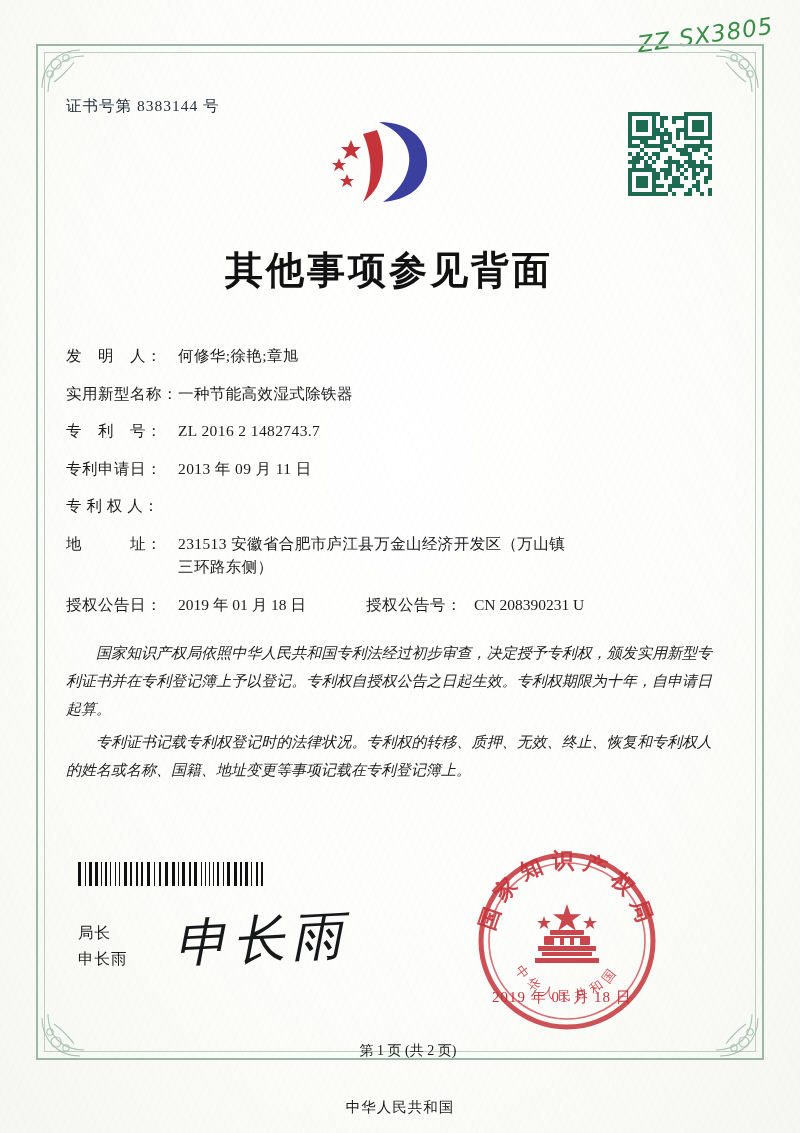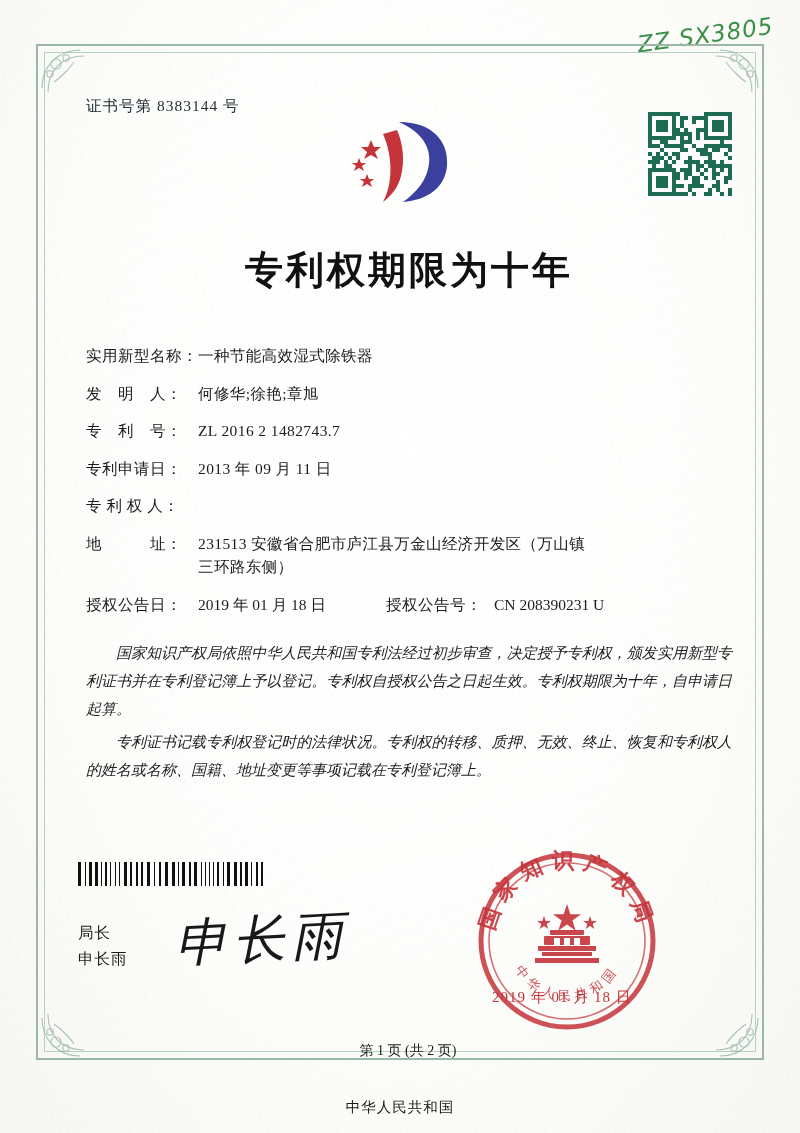--- a/index.html
+++ b/index.html
@@ -74,21 +74,21 @@
     opacity: 0.75;
   }
   .corner svg { display: block; }
   .corner.tl { left: 40px;  top: 48px; }
   .corner.tr { left: 702px; top: 48px;  transform: scaleX(-1); }
   .corner.bl { left: 40px;  top: 1000px; transform: scaleY(-1); }
   .corner.br { left: 702px; top: 1000px; transform: scale(-1,-1); }
 
   .content {
     position: absolute;
-    left: 86px;
+    left: 66px;
     top: 96px;
     width: 646px;
   }
 
   .cert-no {
     font-size: 15.5px;
     letter-spacing: 1px;
     color: #24303a;
     font-family: "Liberation Serif", serif;
   }
@@ -762,30 +762,30 @@
           <i class="on"></i>
           <i class="on"></i>
           <i></i>
           <i></i>
           <i class="on"></i>
           <i></i>
           <i class="on"></i>
         </div>
     </div>
 
-    <div class="title">专利权期限为十年</div>
+    <div class="title">其他事项参见背面</div>
 
     <div class="fields">
+      <div class="field-row">
+        <div class="field-label">发　明　人：</div>
+        <div class="field-value">何修华;徐艳;章旭</div>
+      </div>
       <div class="field-row">
         <div class="field-label">实用新型名称：</div>
         <div class="field-value">一种节能高效湿式除铁器</div>
-      </div>
-      <div class="field-row">
-        <div class="field-label">发　明　人：</div>
-        <div class="field-value">何修华;徐艳;章旭</div>
       </div>
       <div class="field-row">
         <div class="field-label">专　利　号：</div>
         <div class="field-value">ZL 2016 2 1482743.7</div>
       </div>
       <div class="field-row">
         <div class="field-label">专利申请日：</div>
         <div class="field-value">2013 年 09 月 11 日</div>
       </div>
       <div class="field-row">

